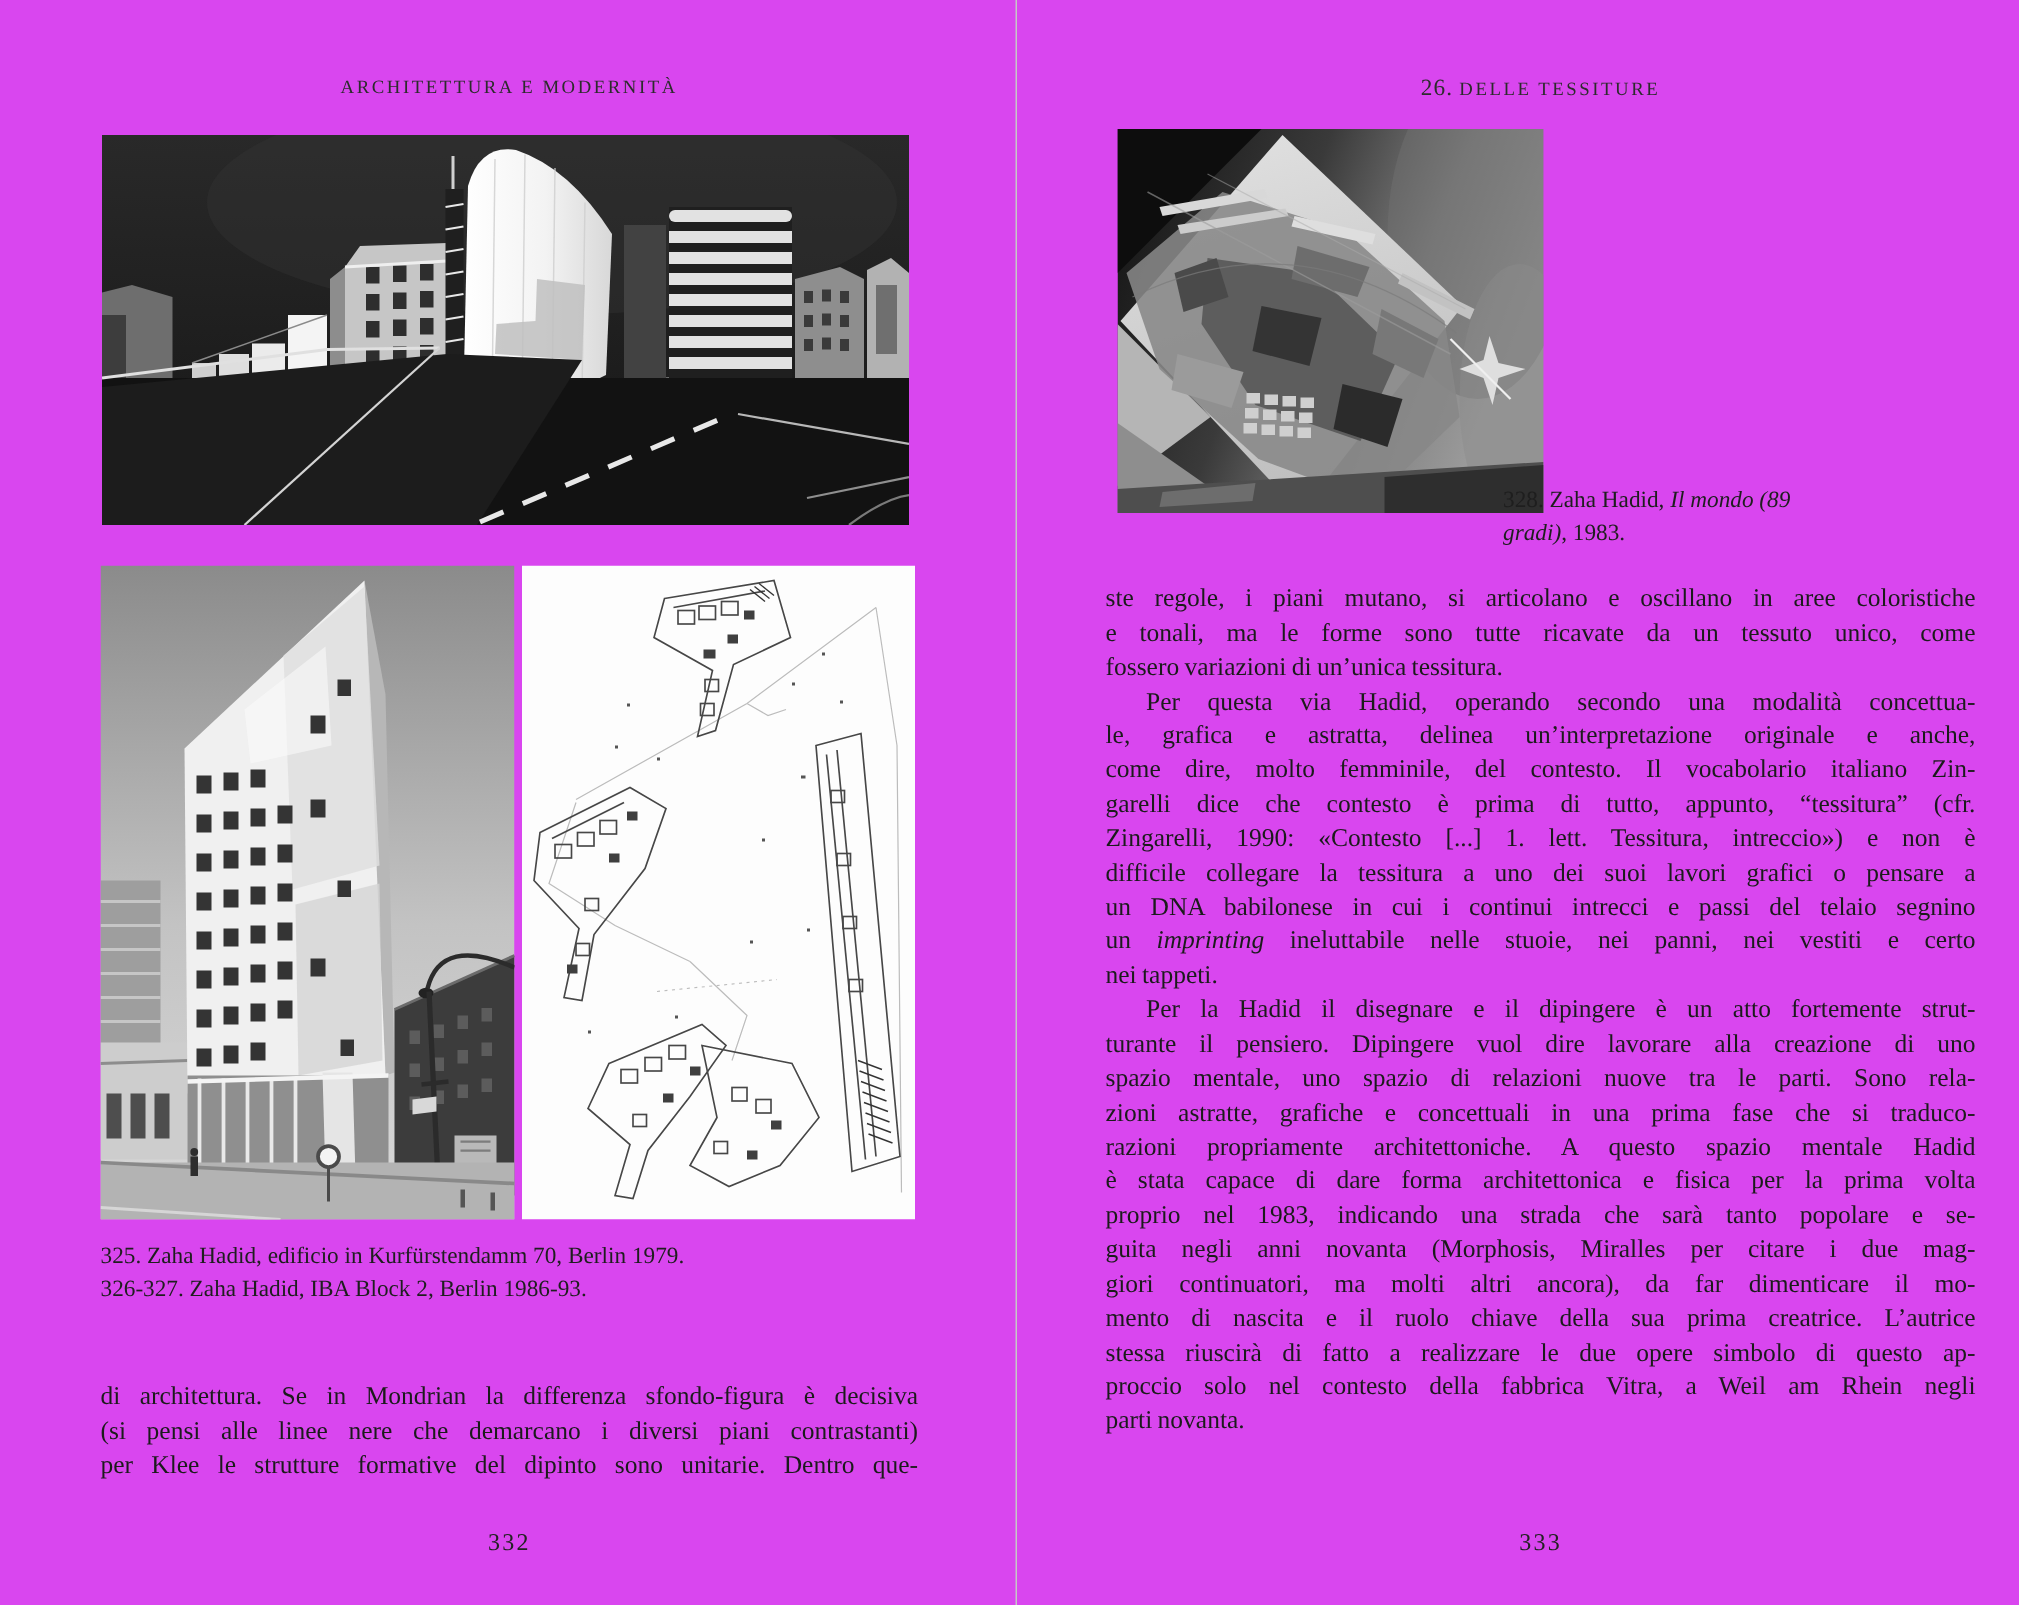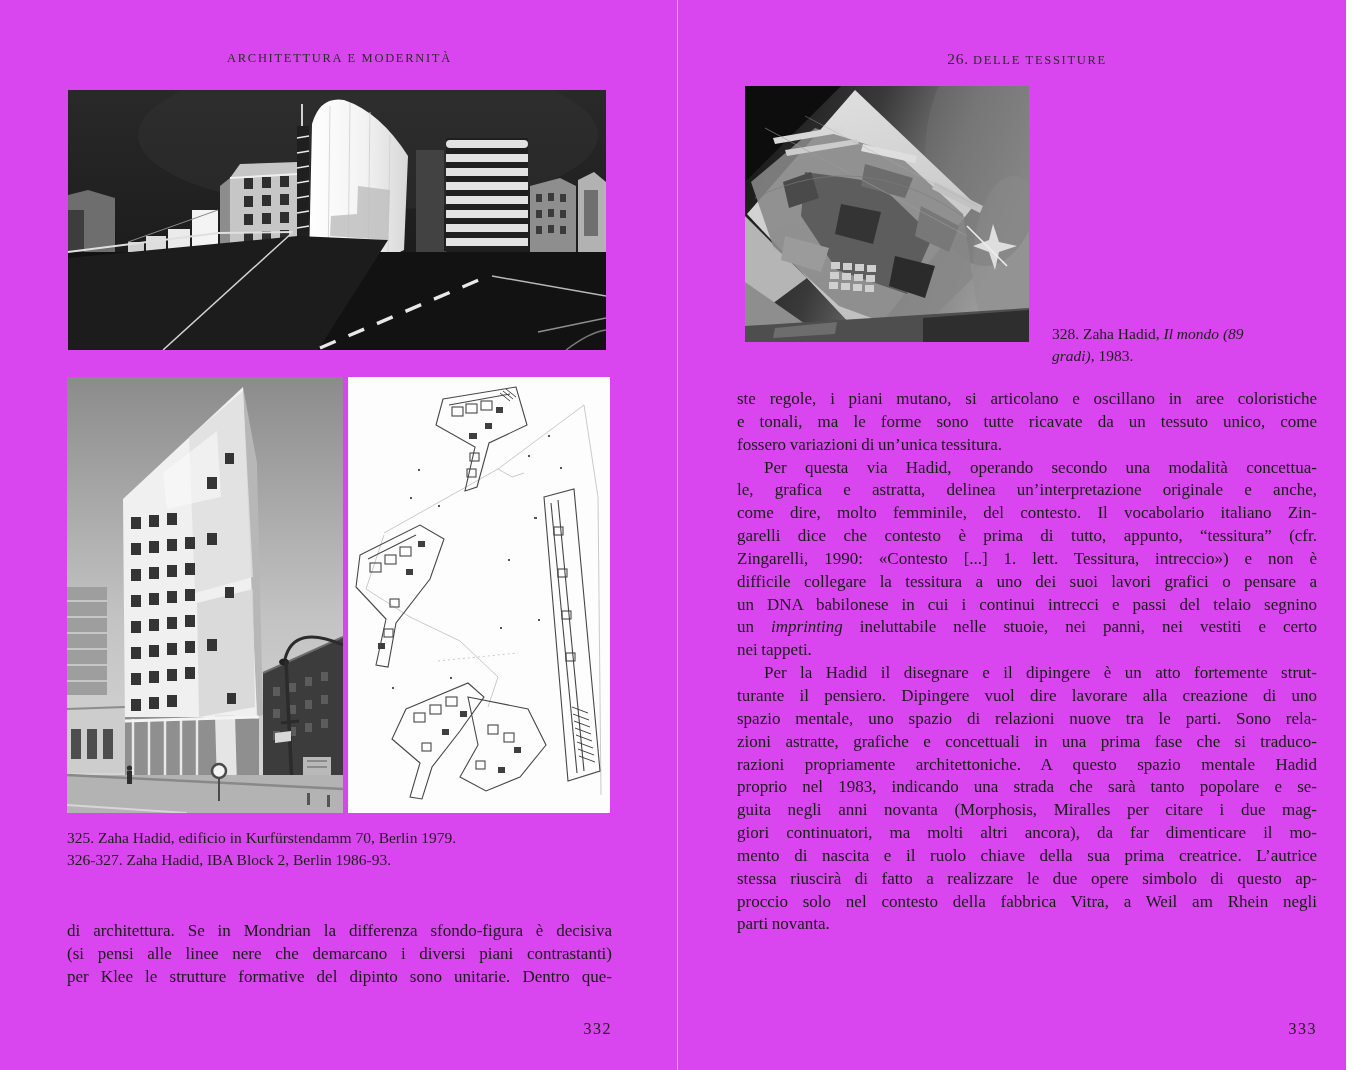--- a/index.html
+++ b/index.html
@@ -19,38 +19,38 @@
   figure{margin:0;padding:0;position:absolute;}
   figure svg{display:block;}
   .fig-montage{left:68px;top:90px;}
   .fig-photo{left:67px;top:377px;}
   .fig-plans{left:348px;top:377px;}
   .fig-painting{left:745px;top:86px;}
 
   
   .captions{position:absolute;font-size:15.5px;line-height:21.5px;color:#1e1e1e;}
   .left-captions{left:67px;top:827px;width:545px;}
-  .right-caption{left:1052px;top:323px;width:274px;}
+  .right-caption{left:1002px;top:323px;width:274px;}
   .cap-line{white-space:nowrap;}
 
   
   .body{position:absolute;font-size:17px;color:#1b1b1b;}
   .left-body{left:67px;top:919px;width:545px;}
   .right-body{left:737px;top:388px;width:580px;}
   .left-body .line{line-height:23px;}
   .right-body .line{line-height:22.85px;}
   .line{
     text-align:justify;text-align-last:justify;
     word-spacing:-0.04em;
   }
   .line.final{text-align-last:left;}
   .para.indent .line:first-child{text-indent:27px;}
 
   
-  .folio{position:absolute;text-align:right;font-size:16px;letter-spacing:1.5px;color:#222;}
+  .folio{position:absolute;text-align:center;font-size:16px;letter-spacing:1.5px;color:#222;}
   .left-folio{left:67px;top:1020px;width:545px;}
   .right-folio{left:737px;top:1020px;width:580px;}
 </style>
 </head>
 <body>
 
 <div class="book">
 
   <div class="running-head left-head">ARCHITETTURA E MODERNITÀ</div>
 
@@ -498,20 +498,21 @@
         <div class="line"><span>un DNA babilonese in cui i continui intrecci e passi del telaio segnino</span></div>
         <div class="line"><span>un </span><i>imprinting</i><span> ineluttabile nelle stuoie, nei panni, nei vestiti e certo</span></div>
         <div class="line final"><span>nei tappeti.</span></div>
       </div>
       <div class="para indent">
         <div class="line"><span>Per la Hadid il disegnare e il dipingere è un atto fortemente strut-</span></div>
         <div class="line"><span>turante il pensiero. Dipingere vuol dire lavorare alla creazione di uno</span></div>
         <div class="line"><span>spazio mentale, uno spazio di relazioni nuove tra le parti. Sono rela-</span></div>
         <div class="line"><span>zioni astratte, grafiche e concettuali in una prima fase che si traduco-</span></div>
         <div class="line"><span>razioni propriamente architettoniche. A questo spazio mentale Hadid</span></div>
+        <div class="line"><span>è stata capace di dare forma architettonica e fisica per la prima volta</span></div>
         <div class="line"><span>proprio nel 1983, indicando una strada che sarà tanto popolare e se-</span></div>
         <div class="line"><span>guita negli anni novanta (Morphosis, Miralles per citare i due mag-</span></div>
         <div class="line"><span>giori continuatori, ma molti altri ancora), da far dimenticare il mo-</span></div>
         <div class="line"><span>mento di nascita e il ruolo chiave della sua prima creatrice. L’autrice</span></div>
         <div class="line"><span>stessa riuscirà di fatto a realizzare le due opere simbolo di questo ap-</span></div>
         <div class="line"><span>proccio solo nel contesto della fabbrica Vitra, a Weil am Rhein negli</span></div>
         <div class="line final"><span>parti novanta.</span></div>
       </div>
     </div>
 

